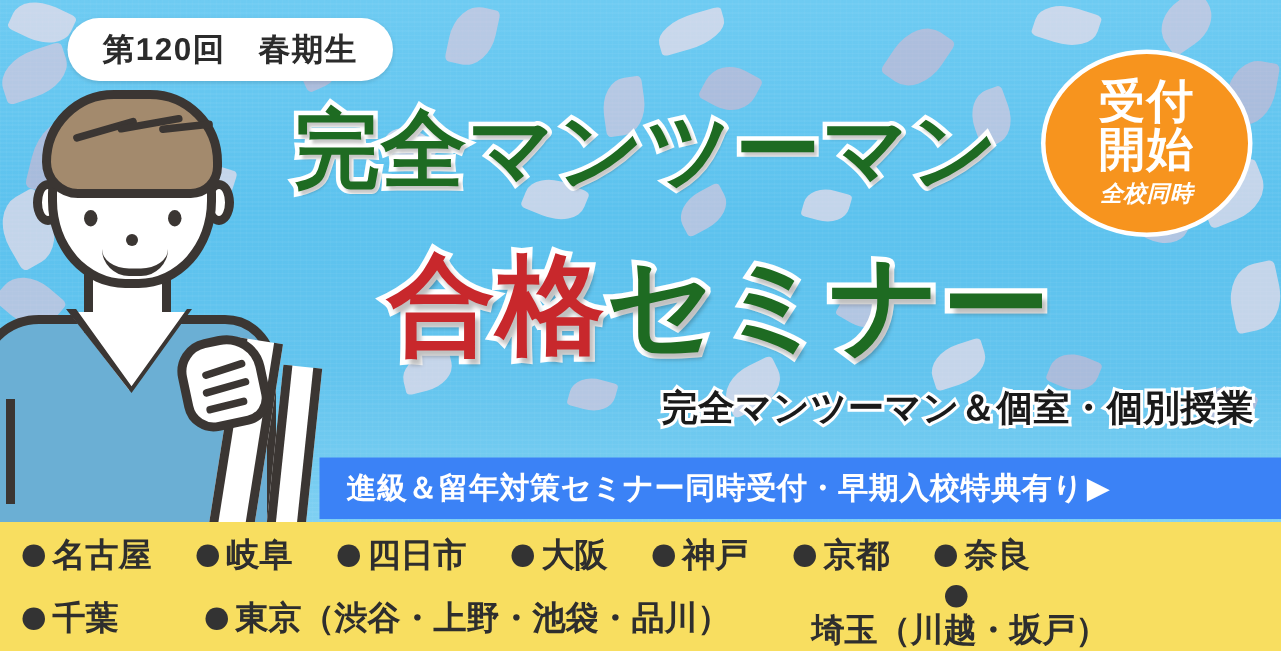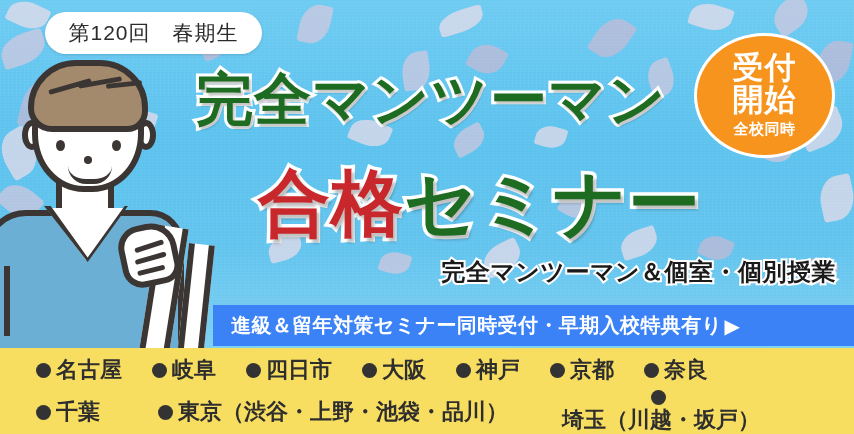--- a/index.html
+++ b/index.html
@@ -174,21 +174,21 @@
   .pill-badge {
     position:absolute; left:45px; top:12px;
     width:217px; height:42px;
     background:#FFFFFF;
     border-radius:21px;
     display:flex; align-items:center; justify-content:center;
     box-shadow:0 1px 3px rgba(0,0,0,.13);
     z-index:22;
   }
   .pill-badge span {
-    font-size:21px; font-weight:normal;
+    font-size:21px; font-weight:bold;
     color:#2B2B2B; letter-spacing:1px;
     white-space:nowrap;
   }
 
   
   .circle-badge {
     position:absolute; left:694px; top:33px;
     width:141px; height:125px;
     border-radius:50%;
     background:#F7941E;
@@ -196,21 +196,21 @@
     display:flex; flex-direction:column;
     align-items:center; justify-content:center;
     z-index:25;
   }
   .cb-main {
     font-size:31px; font-weight:bold; color:#FFFFFF;
     line-height:1.02; letter-spacing:1px; text-align:center;
   }
   .cb-sub {
     font-size:15px; font-weight:bold; color:#FFFFFF;
-    margin-top:5px; letter-spacing:.5px;
+    margin-top:5px; letter-spacing:.5px;font-style:italic;
   }
 
   
   .headline {
     position:absolute; left:196px; top:62px;
     z-index:20;
     font-size:57px; font-weight:bold;
     color:#1E6B22;
     letter-spacing:1px;
     white-space:nowrap;
@@ -267,21 +267,21 @@
     position:absolute; left:0; top:348px;
     width:854px; height:86px;
     background:#F8DE60;
     z-index:30;
     display:flex; flex-direction:column;
     justify-content:center;
   }
   .loc-row {
     display:flex; align-items:center;
     height:42px;
-    padding-left:36px;
+    padding-left:15px;
   }
   .loc-item {
     display:flex; align-items:center;
     font-size:22px; font-weight:bold;
     color:#2E2E2E;
     white-space:nowrap;
     margin-right:30px;
   }
   .loc-dot {
     width:15px; height:15px;

